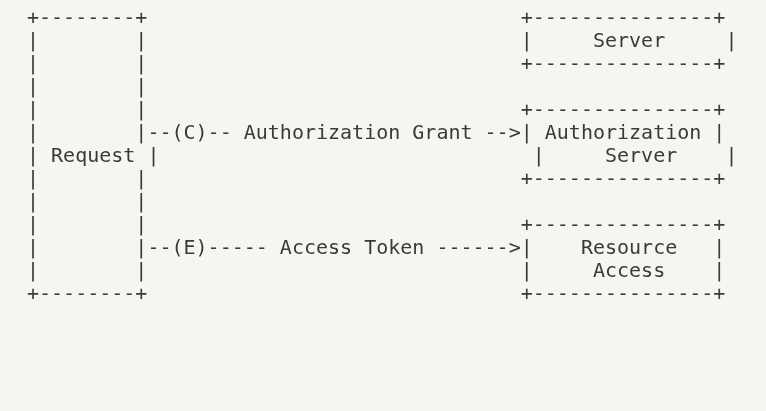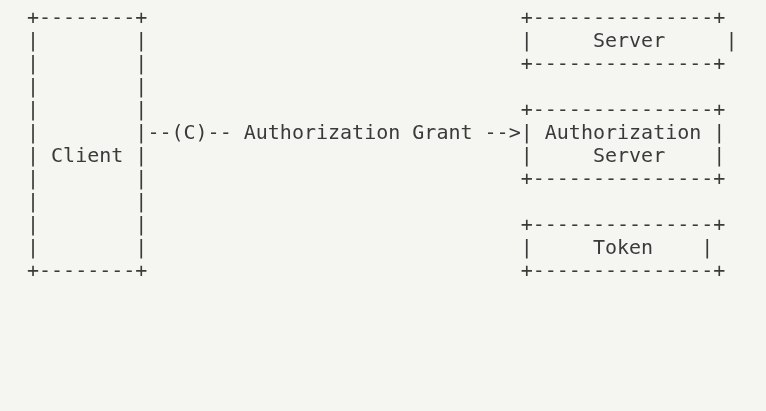--- a/index.html
+++ b/index.html
@@ -30,19 +30,20 @@
 </head>
 <body>
 
 <div class="diagram-surface">
   <div class="ascii-line">+--------+                               +---------------+</div>
   <div class="ascii-line">|        |                               |     Server     |</div>
   <div class="ascii-line">|        |                               +---------------+</div>
   <div class="ascii-line">|        |</div>
   <div class="ascii-line">|        |                               +---------------+</div>
   <div class="ascii-line">|        |--(C)-- Authorization Grant --&gt;| Authorization |</div>
-  <div class="ascii-line">| Client |                               |     Server    |</div>
+  <div class="ascii-line">| Request |                               |     Server    |</div>
   <div class="ascii-line">|        |                               +---------------+</div>
   <div class="ascii-line">|        |</div>
   <div class="ascii-line">|        |                               +---------------+</div>
-  <div class="ascii-line">|        |                               |     Token    |</div>
+  <div class="ascii-line">|        |--(E)----- Access Token ------&gt;|    Resource   |</div>
+  <div class="ascii-line">|        |                               |     Access    |</div>
   <div class="ascii-line">+--------+                               +---------------+</div>
 </div>
 
 </body></html>

